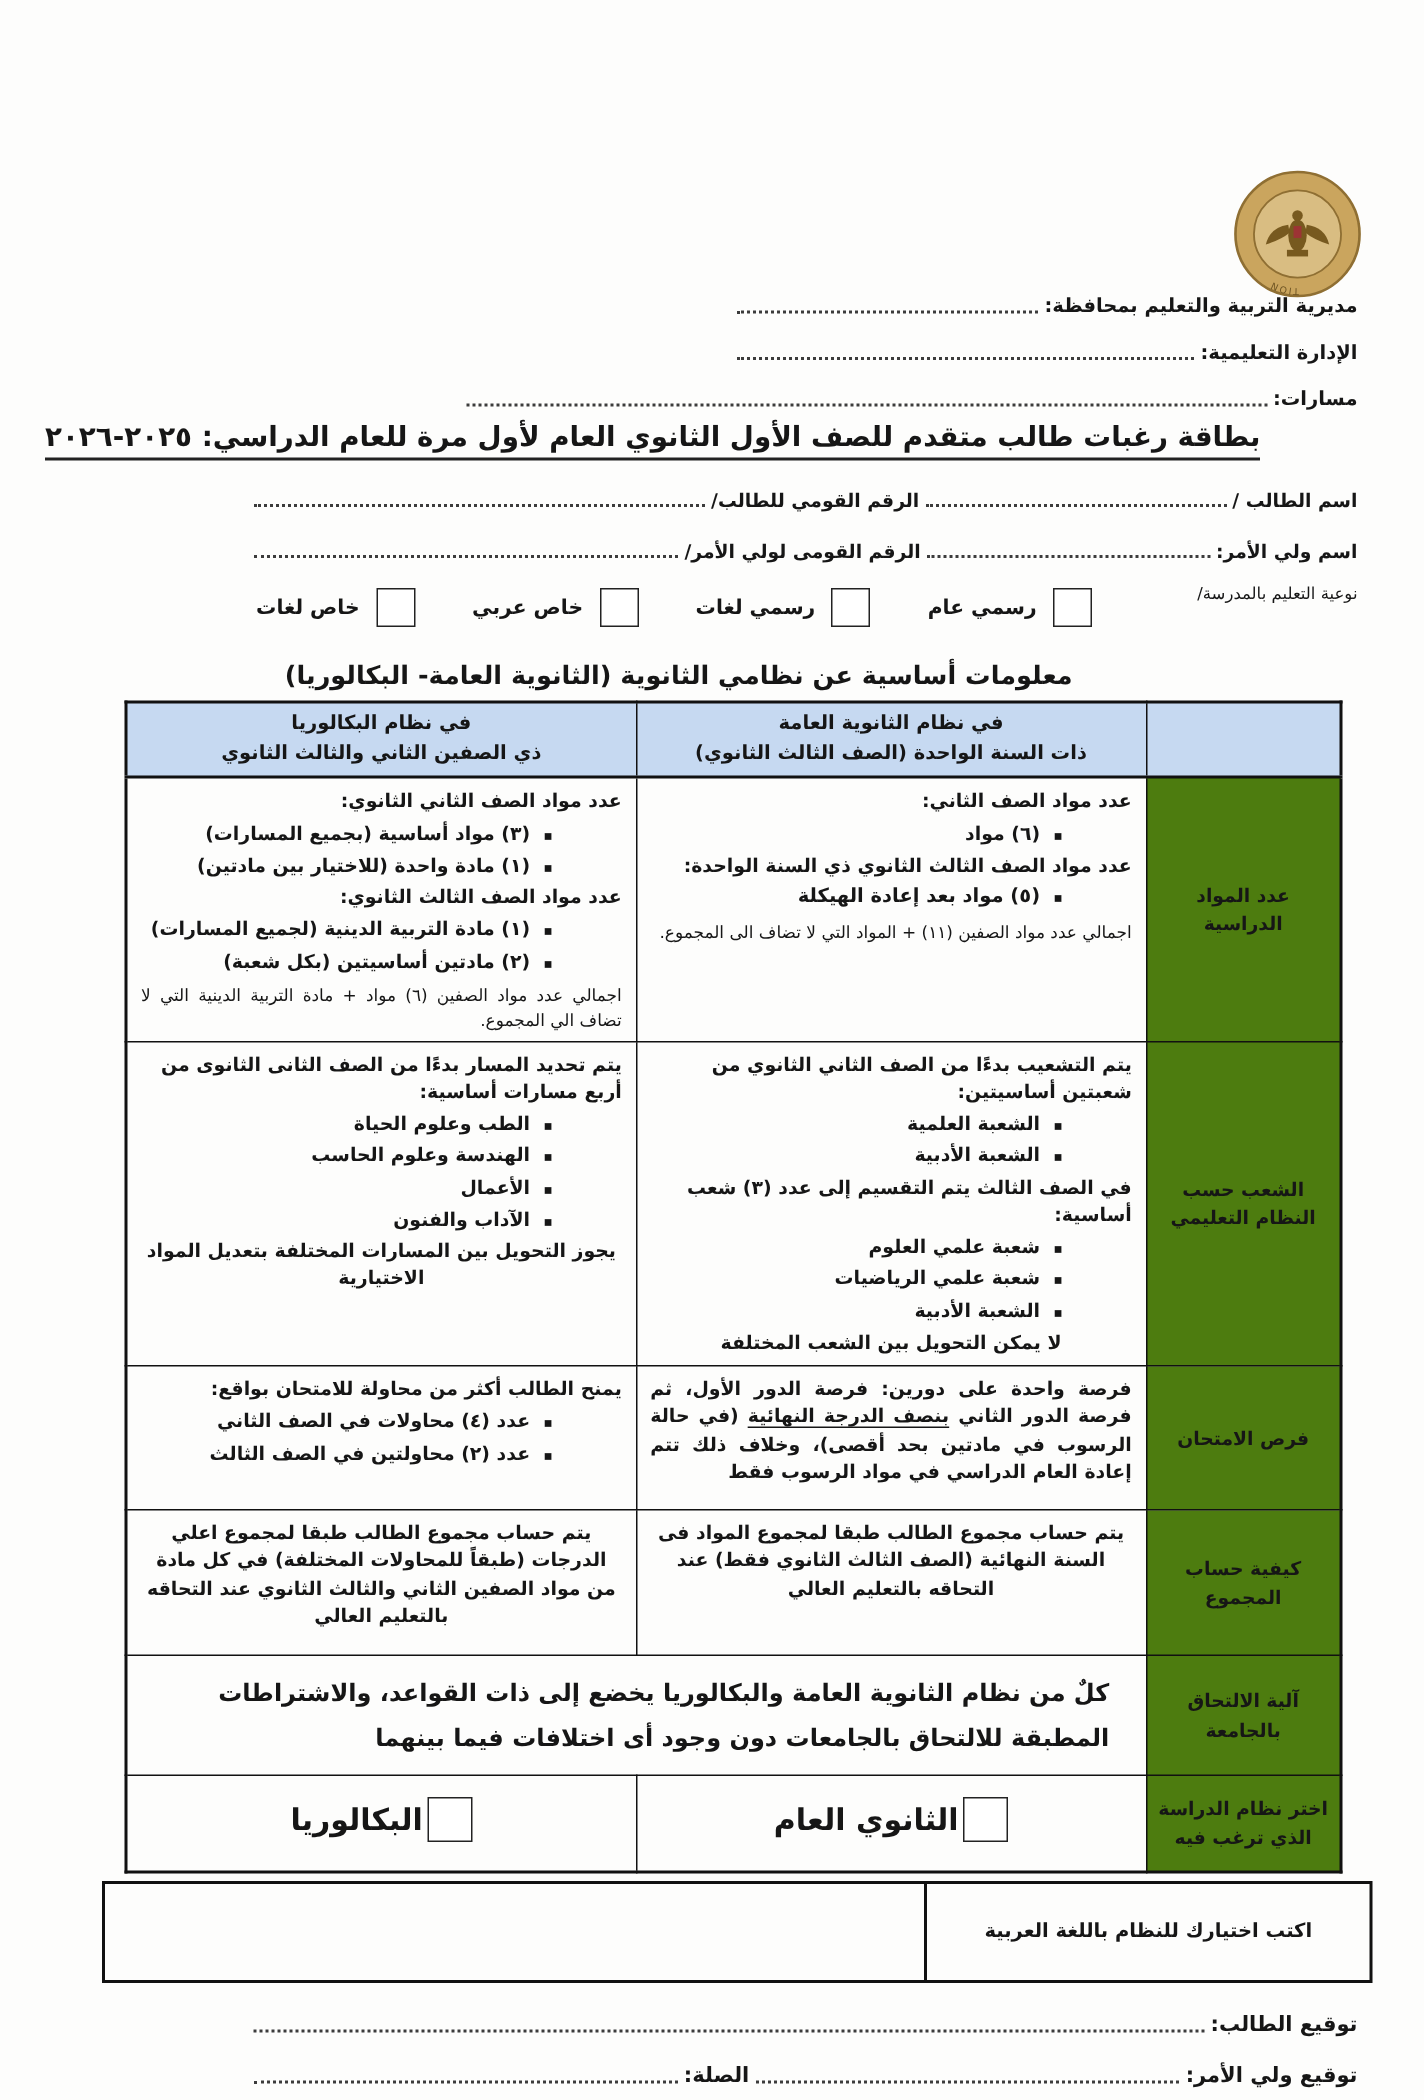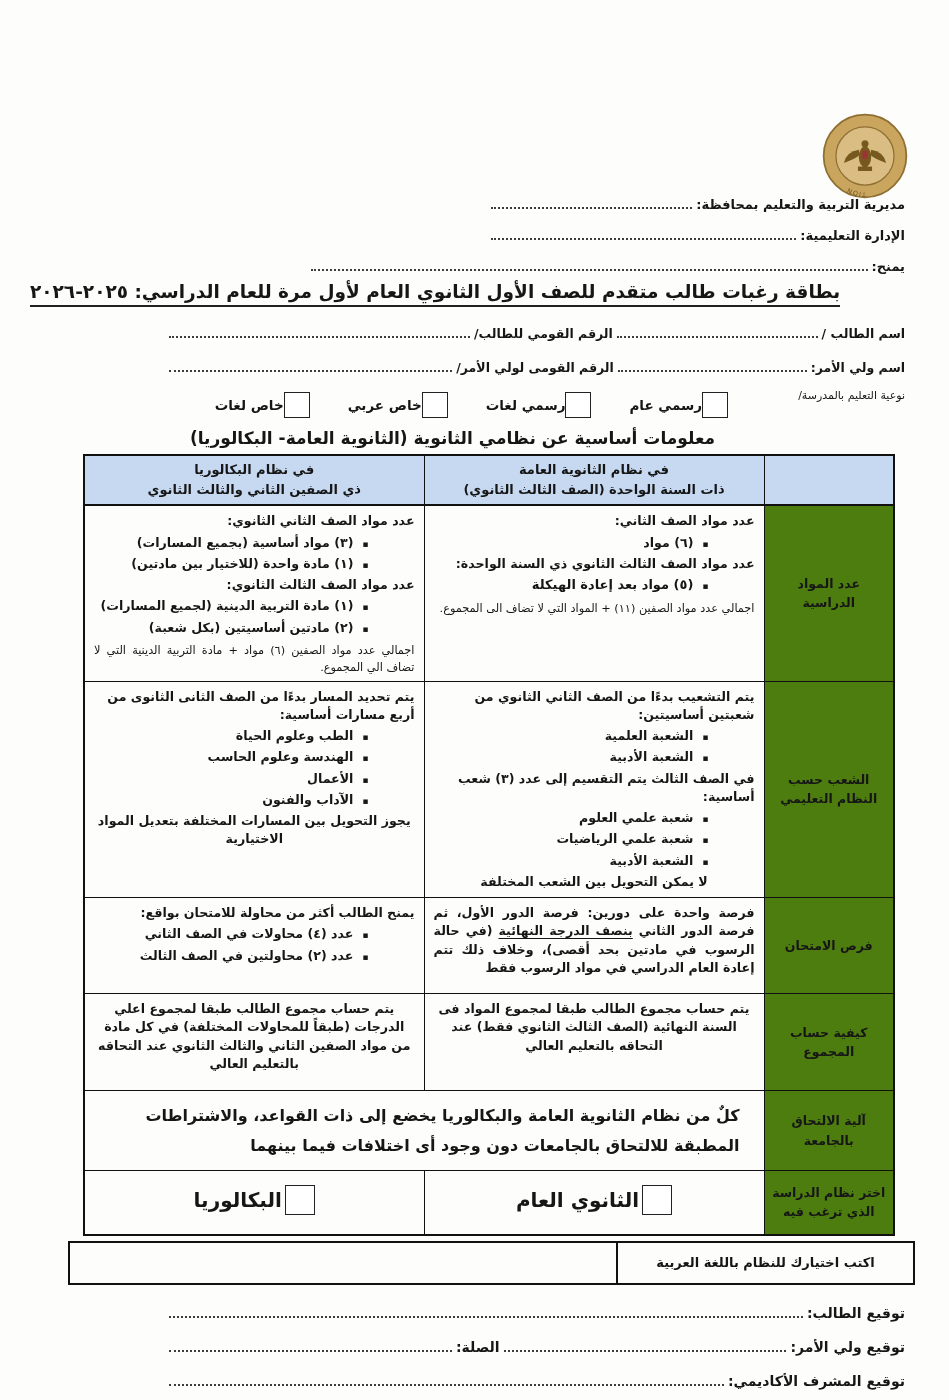--- a/index.html
+++ b/index.html
@@ -21,25 +21,25 @@
   .main-title span{display:inline-block;border-bottom:2.2px solid #222;padding-bottom:3px}
 
   .content{padding:0 44px 0 0}
   .name-line{display:flex;align-items:flex-end;width:740px;font-size:12.5px;font-weight:bold;height:24px;margin-top:10px}
   .f-long{flex:3.3}
   .f-mid{flex:2.2}
 
   .school-type{display:flex;align-items:center;margin-top:14px;height:32px}
   .school-type .st-label{font-size:11px;font-weight:normal;margin-left:70px;align-self:flex-start}
   .st-options{display:flex;align-items:center;gap:38px}
-  .opt{display:flex;align-items:center;gap:0;font-size:13.5px;font-weight:bold}
+  .opt{display:flex;align-items:center;gap:11px;font-size:13.5px;font-weight:bold}
   .cb{display:inline-block;width:26px;height:26px;border:1.7px solid #222;background:#fff;flex:0 0 auto}
   .cb.big{width:30px;height:30px}
 
-  .section-title{margin-top:7px;text-align:center;font-size:17px;font-weight:bold}
+  .section-title{margin-top:20px;text-align:center;font-size:17px;font-weight:bold}
 
   
   table.info{border-collapse:collapse;width:810px;margin:6px 54px 0 85px;table-layout:fixed}
   table.info td,table.info th{border:1.8px solid #111;padding:4px 9px;vertical-align:top;text-align:right}
   table.info{border:2.6px solid #111}
   .labelcol{background:#4d7c0f;text-align:center !important;vertical-align:middle !important;font-size:12.5px;font-weight:bold;line-height:1.55;padding:4px 6px !important}
   .headcell{background:#c6d9f1;text-align:center !important;font-size:13px;font-weight:bold;vertical-align:middle !important;line-height:1.55;border-bottom:2.4px solid #111 !important}
   tbody tr:nth-child(1){height:42px}
   tbody tr:nth-child(2){height:166px}
   tbody tr:nth-child(3){height:192px}
@@ -55,21 +55,21 @@
   .bmark{font-size:9px;line-height:1}
   .note{font-size:11.3px;font-weight:normal;text-align:justify;margin-top:6px;line-height:1.5}
   .u{text-decoration:underline;text-underline-offset:3px}
   .emph{font-size:13px}
   .spancell{text-align:right;vertical-align:middle !important;font-size:16px;font-weight:bold;line-height:1.85;padding:8px 24px !important}
   .choicecell{text-align:center !important;vertical-align:middle !important}
   .choicewrap{display:inline-flex;align-items:center;gap:3px}
   .choicetext{font-size:20px;font-weight:bold}
 
   
-  .choice-box{display:flex;width:847px;height:44px;margin:5px 34px 0 68px;border:2.6px solid #111}
+  .choice-box{display:flex;width:847px;height:68px;margin:5px 34px 0 68px;border:2.6px solid #111}
   .choice-box .cb-label{width:297px;border-left:2px solid #111;display:flex;align-items:center;justify-content:center;font-size:13px;font-weight:bold;padding:4px}
   .choice-box .cb-write{flex:1}
 
   
   .signatures{padding:15px 44px 0 0}
   .sig-line{display:flex;align-items:flex-end;width:740px;font-size:14px;font-weight:bold;height:21px;margin-bottom:13px}
 </style>
 </head>
 <body>
 
@@ -100,21 +100,21 @@
   <div class="top-fields">
     <div class="field-line tf1">
       <span>مديرية التربية والتعليم بمحافظة:</span>
       <span class="dots"></span>
     </div>
     <div class="field-line tf2">
       <span>الإدارة التعليمية:</span>
       <span class="dots"></span>
     </div>
     <div class="field-line tf3">
-      <span>يمنح:</span>
+      <span>مسارات:</span>
       <span class="dots"></span>
     </div>
   </div>
 
   <div class="main-title">
     <span>بطاقة رغبات طالب متقدم للصف الأول الثانوي العام لأول مرة للعام الدراسي: ٢٠٢٥-٢٠٢٦</span>
   </div>
 
   <div class="content">
 

